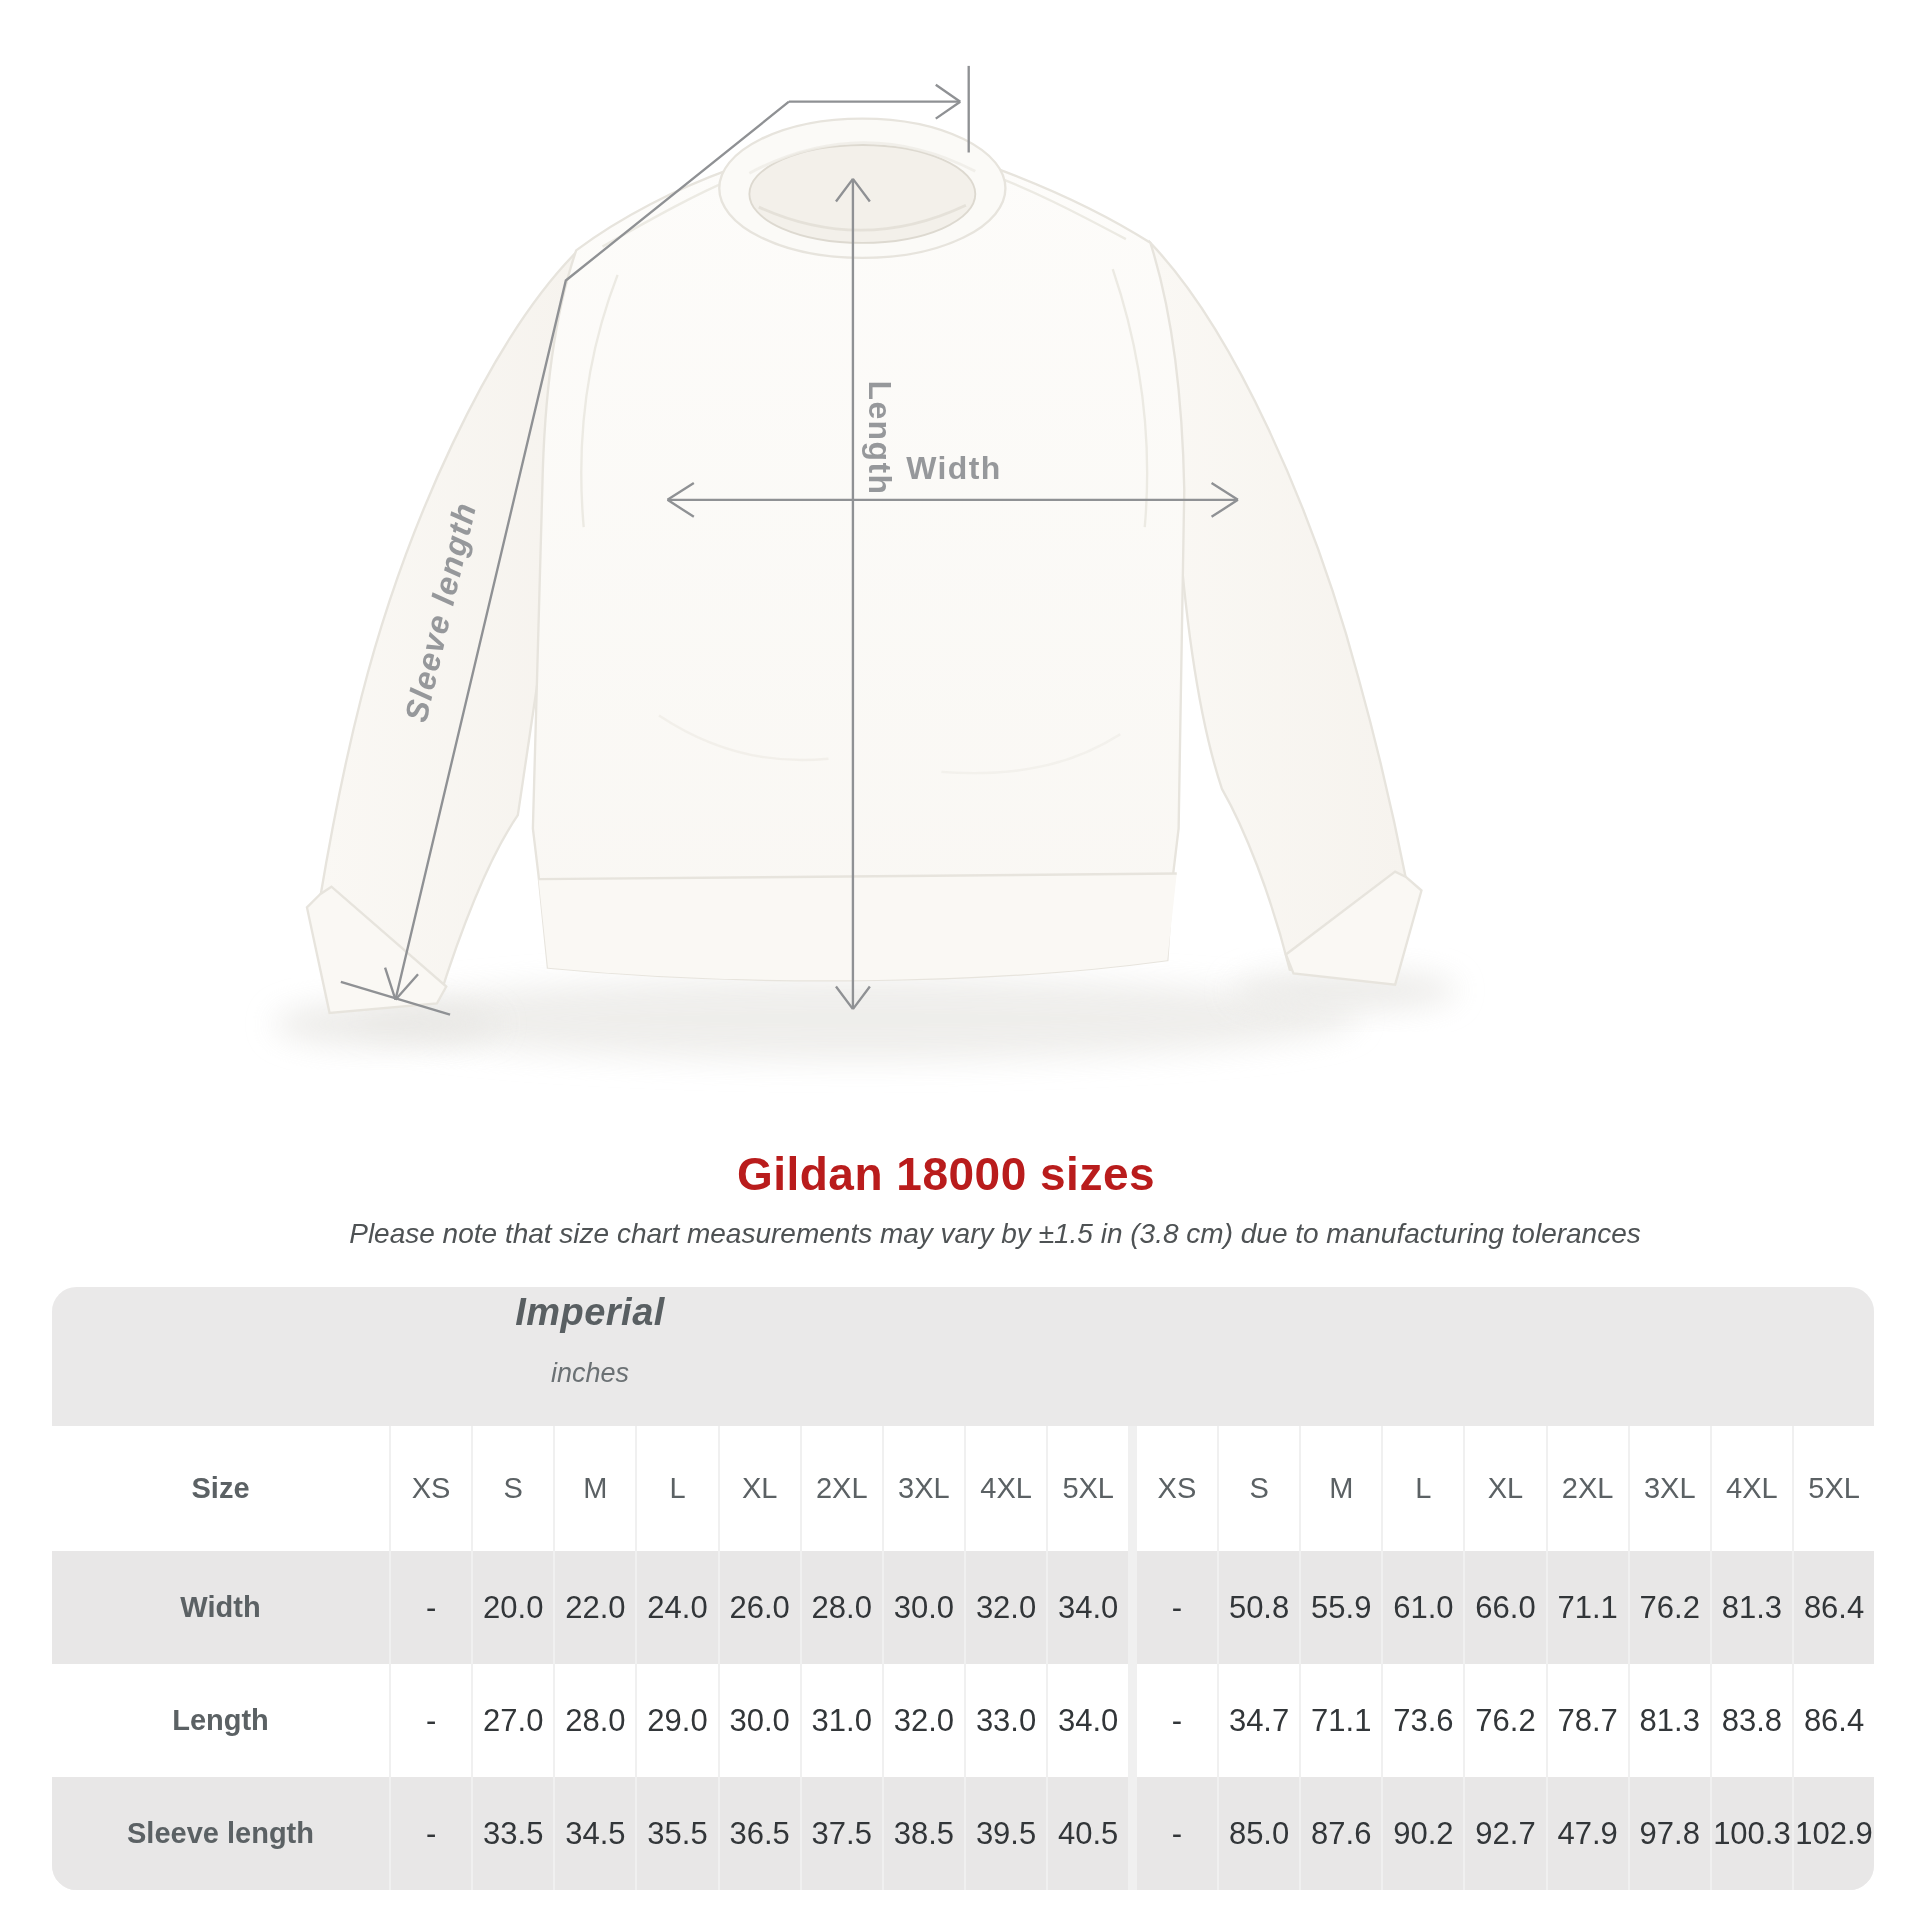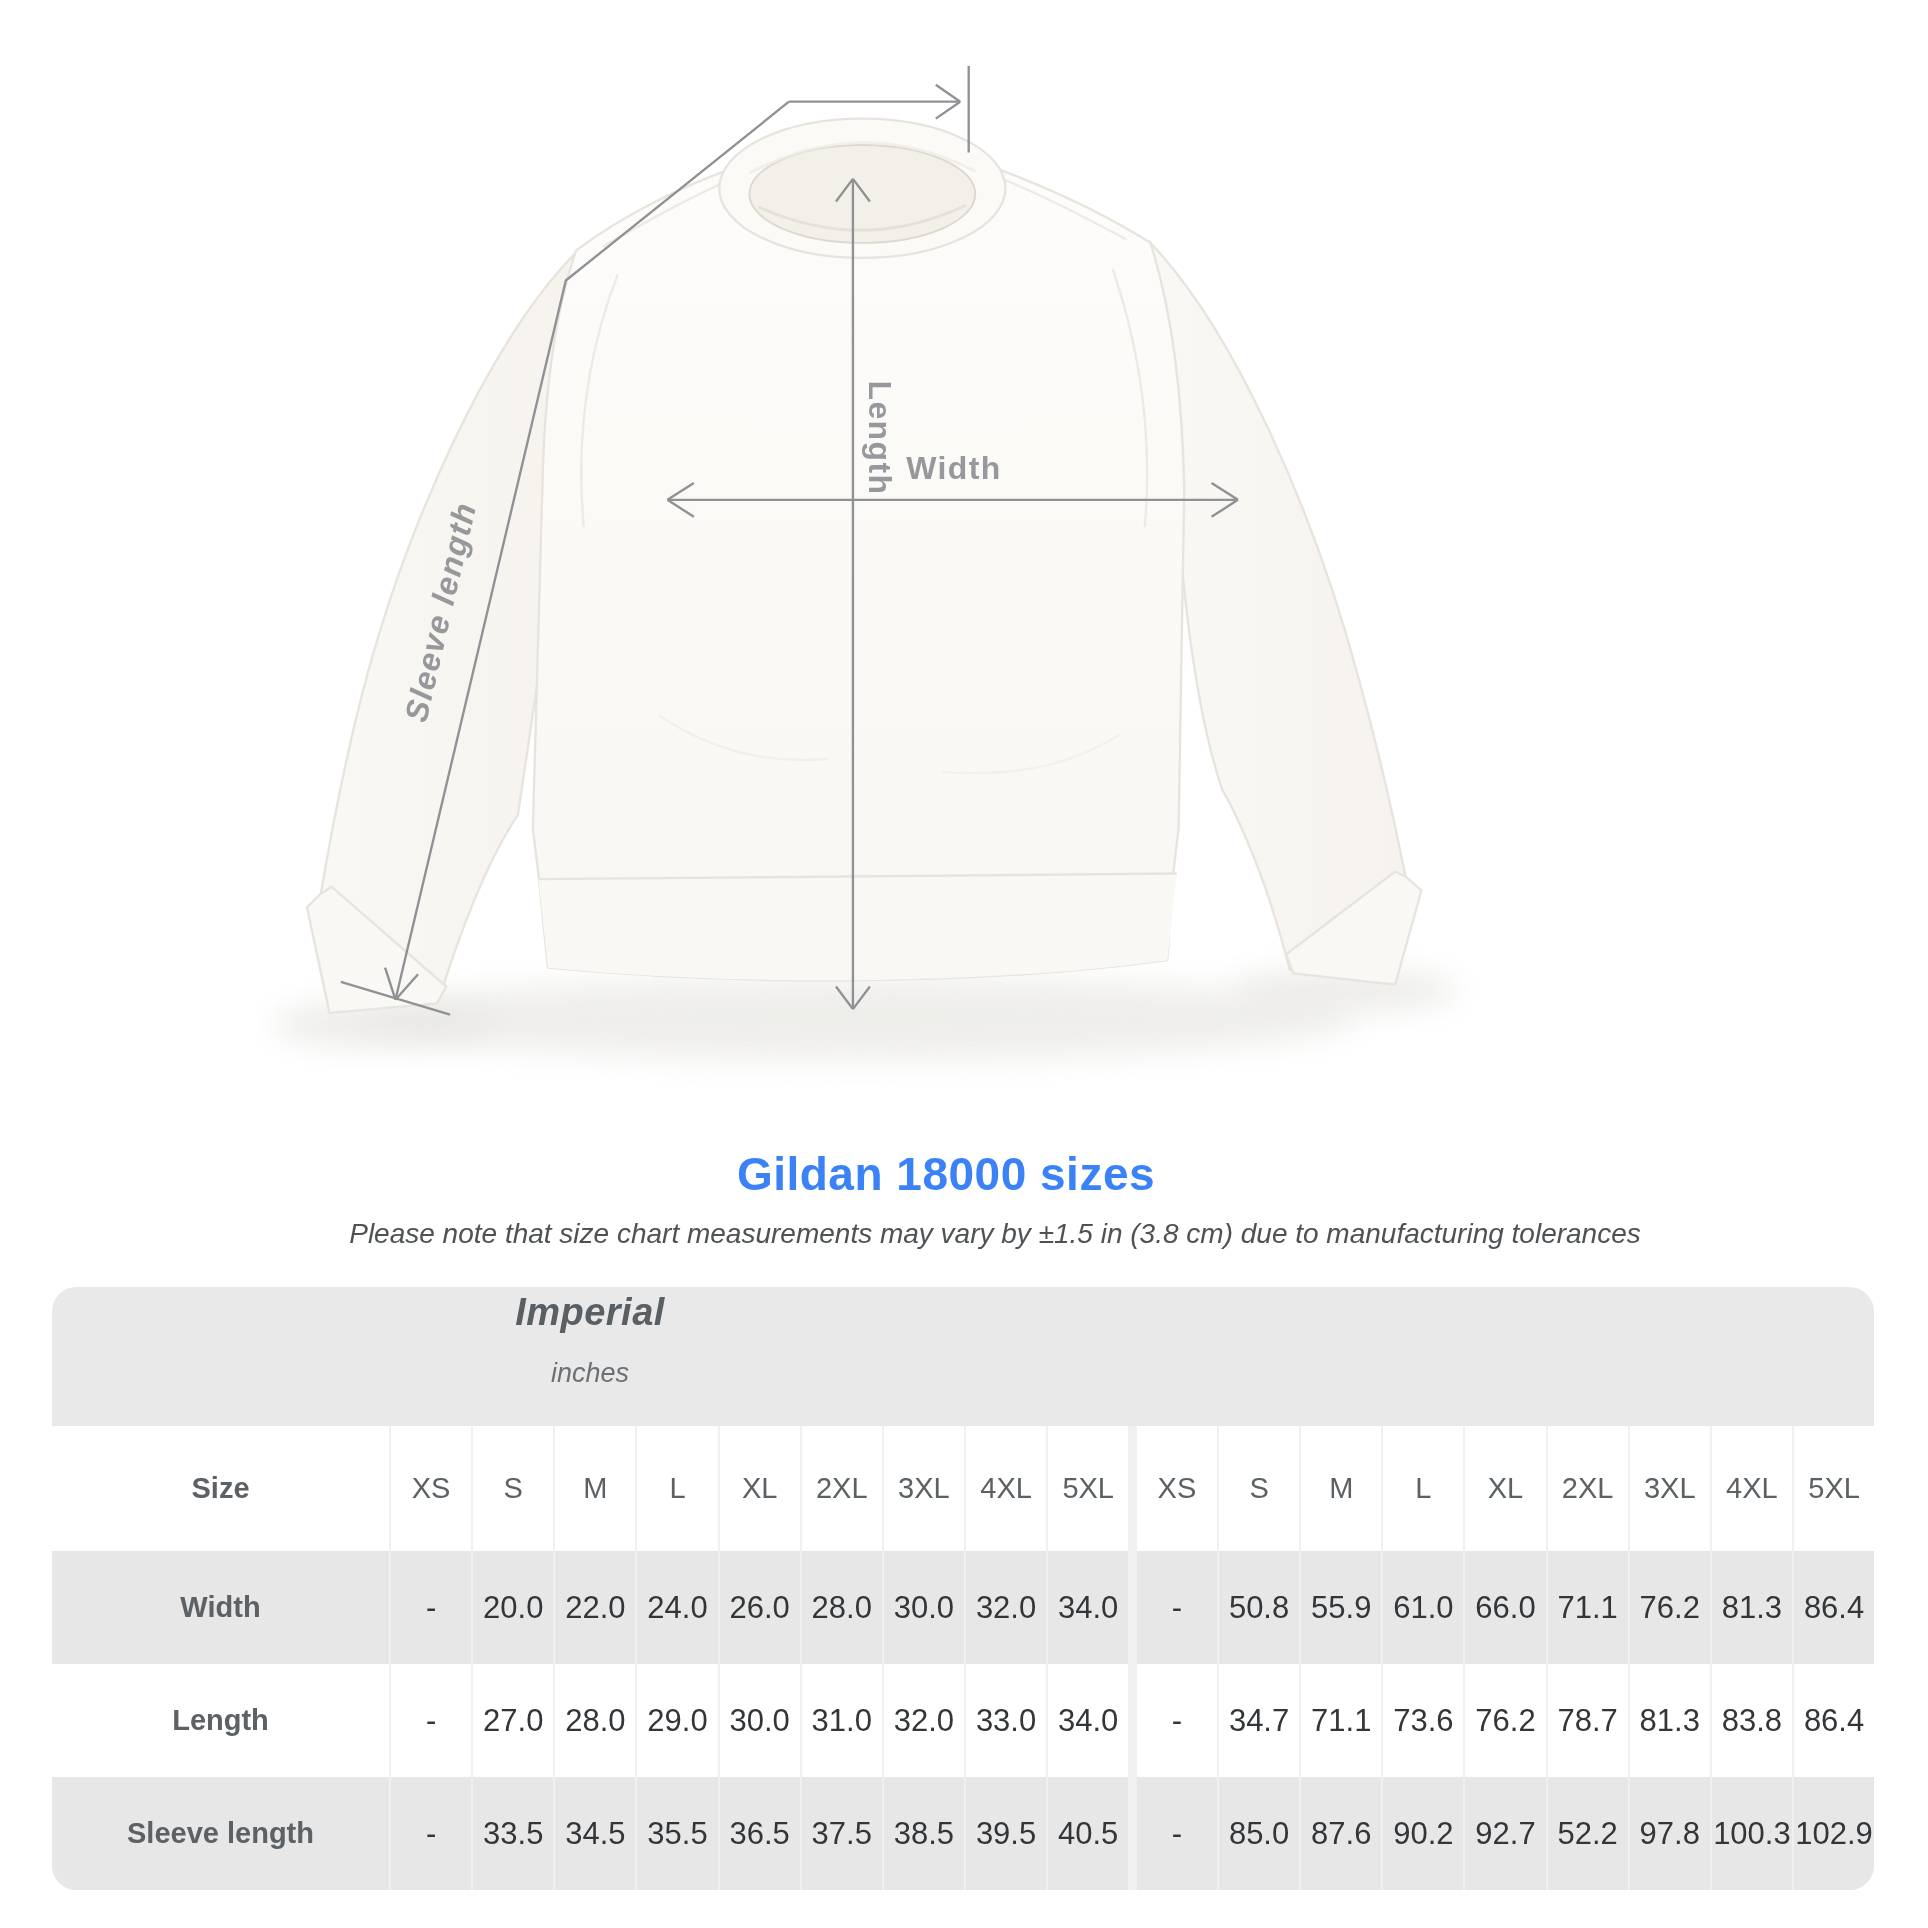--- a/index.html
+++ b/index.html
@@ -13,21 +13,21 @@
   .fig-label{
     position:absolute;font-weight:700;font-size:32px;color:#96989b;
     letter-spacing:1.4px;white-space:nowrap;
   }
   .fig-label.length{left:879px;top:438px;transform:translate(-50%,-50%) rotate(90deg);}
   .fig-label.width{left:954px;top:468px;transform:translate(-50%,-50%);}
   .fig-label.sleeve{left:441px;top:612px;transform:translate(-50%,-50%) rotate(-77deg);font-style:italic;}
   
   .page-title{
     position:absolute;left:0;top:1147px;width:1892px;text-align:center;
-    font-size:46px;font-weight:700;color:#3b82f6;letter-spacing:0.5px;
+    font-size:46px;font-weight:700;color:#b91c1c;letter-spacing:0.5px;
   }
   .page-note{
     position:absolute;left:0;top:1218px;width:1928px;text-align:center;
     font-size:28px;font-style:italic;color:#4e5254;margin-left:31px;
   }
   
   .size-table{position:absolute;left:52px;top:1287px;width:1822px;}
   .band{
     display:flex;height:139px;background:#eae9e9;border-radius:24.5px 24.5px 0 0;
   }
@@ -234,20 +234,20 @@
     <div class="cell">36.5</div>
     <div class="cell">37.5</div>
     <div class="cell">38.5</div>
     <div class="cell">39.5</div>
     <div class="cell">40.5</div>
     <div class="cell mfirst">-</div>
     <div class="cell">85.0</div>
     <div class="cell">87.6</div>
     <div class="cell">90.2</div>
     <div class="cell">92.7</div>
-    <div class="cell">52.2</div>
+    <div class="cell">47.9</div>
     <div class="cell">97.8</div>
     <div class="cell">100.3</div>
     <div class="cell">102.9</div>
   </div>
 
 </div>
 
 
 </body></html>

